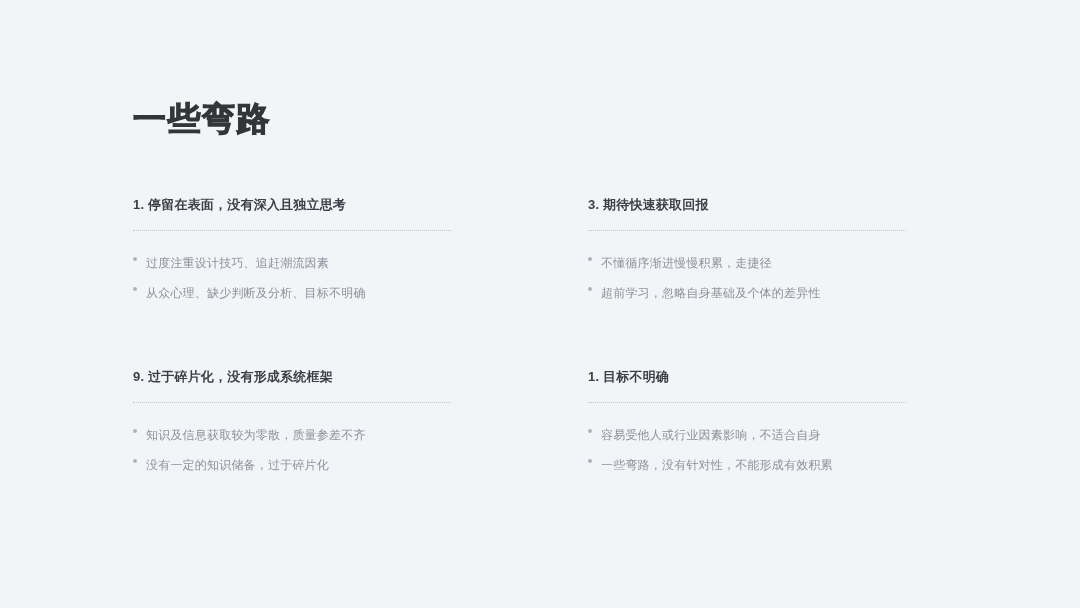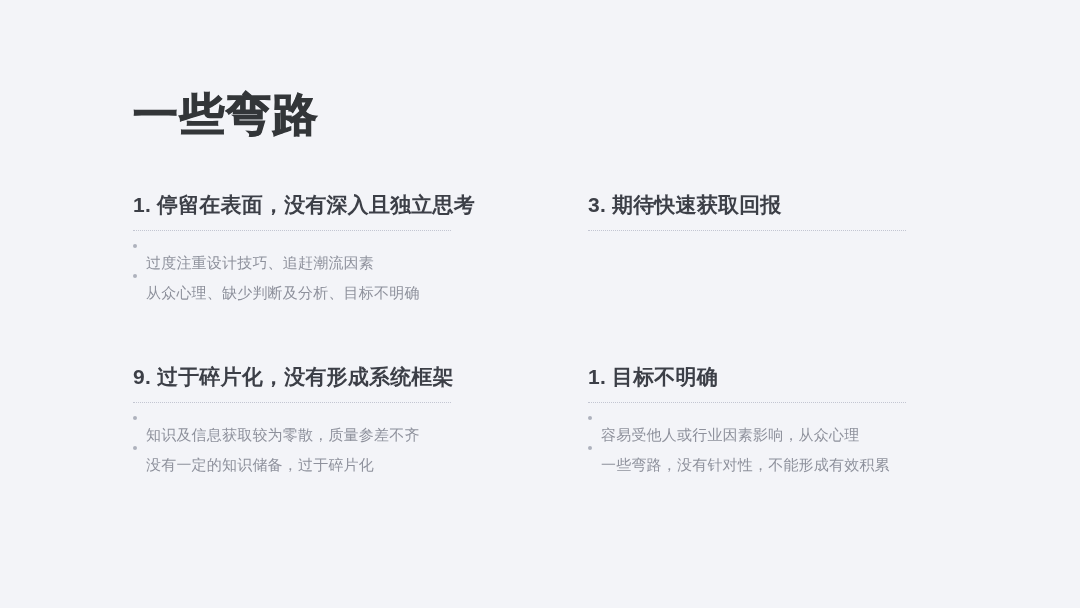--- a/index.html
+++ b/index.html
@@ -17,65 +17,64 @@
     position: relative;
     width: 1080px;
     height: 608px;
     background: #f3f4f8;
     box-sizing: border-box;
   }
   .slide-title {
     position: absolute;
     left: 133px;
     top: 96px;
-    font-size: 45px;
+    font-size: 33px;
     line-height: 46px;
     font-weight: 700;
     color: #333639;
     letter-spacing: 1.5px;
-    font-family: Liberation Mono, monospace;
     -webkit-text-stroke: 1.1px #333639;
   }
   .grid {
     position: absolute;
     left: 133px;
     top: 193px;
     width: 820px;
     display: grid;
     grid-template-columns: 455px 365px;
     grid-template-rows: auto auto;
     row-gap: 57px;
   }
   .section {
     width: 318px;
   }
   .section-heading {
-    font-size: 21px;
+    font-size: 13px;
     line-height: 24px;
     font-weight: 700;
     color: #3c3f47;
     letter-spacing: 0.2px;
     white-space: nowrap;
   }
   .divider {
     margin-top: 13px;
     width: 318px;
     height: 1px;
     border-top: 1px dotted #c3c6d2;
   }
   .bullets {
     margin: 0;
     padding: 0;
     list-style: none;
     margin-top: 16px;
   }
   .bullet {
     display: flex;
-    align-items: flex-start;
-    font-size: 15px;
+    align-items: center;
+    font-size: 12px;
     line-height: 30px;
     color: #8e919c;
     letter-spacing: 0.2px;
     white-space: nowrap;
   }
   .bullet-dot {
     flex: 0 0 auto;
     width: 4px;
     height: 4px;
     border-radius: 50%;
@@ -108,20 +107,30 @@
         <li class="bullet">
           <span class="bullet-dot"></span>
           <span class="bullet-text">从众心理、缺少判断及分析、目标不明确</span>
         </li>
       </ul>
     </div>
 
     <div class="section">
       <div class="section-heading">3. 期待快速获取回报</div>
       <div class="divider"></div>
+      <ul class="bullets">
+        <li class="bullet">
+          <span class="bullet-dot"></span>
+          <span class="bullet-text">不懂循序渐进慢慢积累，走捷径</span>
+        </li>
+        <li class="bullet">
+          <span class="bullet-dot"></span>
+          <span class="bullet-text">超前学习，忽略自身基础及个体的差异性</span>
+        </li>
+      </ul>
     </div>
 
     <div class="section">
       <div class="section-heading">9. 过于碎片化，没有形成系统框架</div>
       <div class="divider"></div>
       <ul class="bullets">
         <li class="bullet">
           <span class="bullet-dot"></span>
           <span class="bullet-text">知识及信息获取较为零散，质量参差不齐</span>
         </li>
@@ -131,21 +140,21 @@
         </li>
       </ul>
     </div>
 
     <div class="section">
       <div class="section-heading">1. 目标不明确</div>
       <div class="divider"></div>
       <ul class="bullets">
         <li class="bullet">
           <span class="bullet-dot"></span>
-          <span class="bullet-text">容易受他人或行业因素影响，从众心理</span>
+          <span class="bullet-text">容易受他人或行业因素影响，不适合自身</span>
         </li>
         <li class="bullet">
           <span class="bullet-dot"></span>
           <span class="bullet-text">一些弯路，没有针对性，不能形成有效积累</span>
         </li>
       </ul>
     </div>
 
   </div>
 </div>

